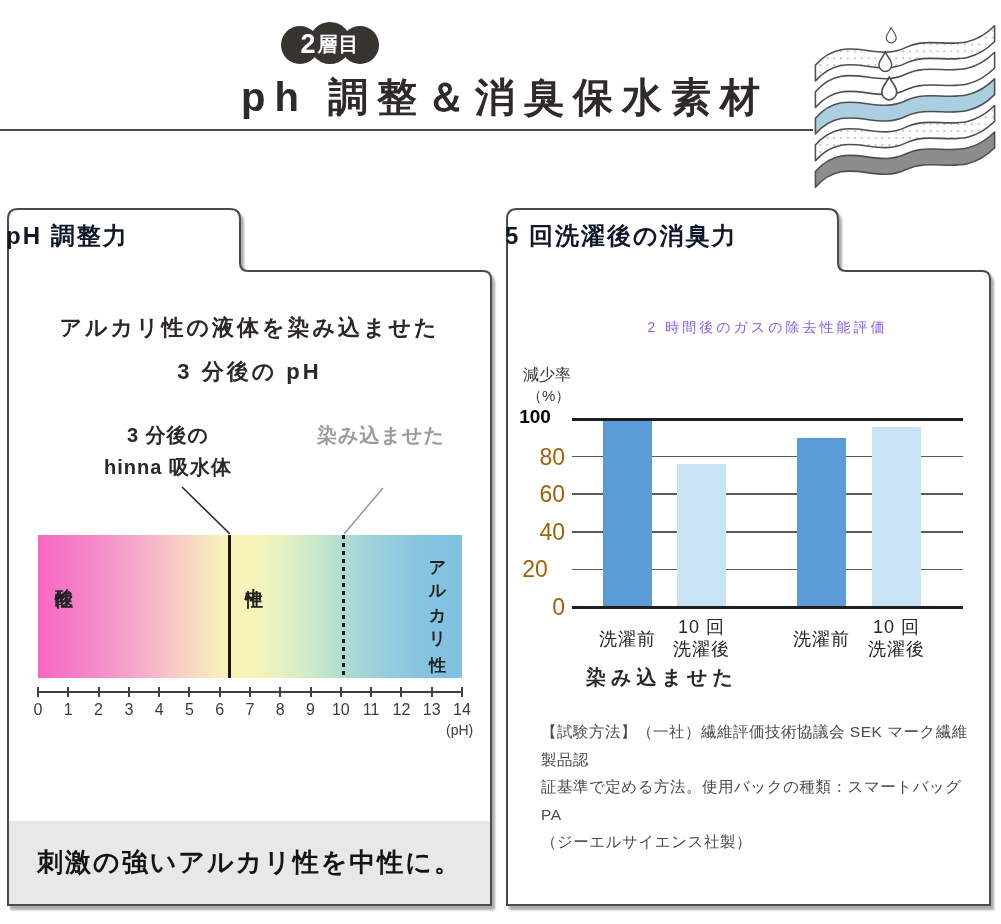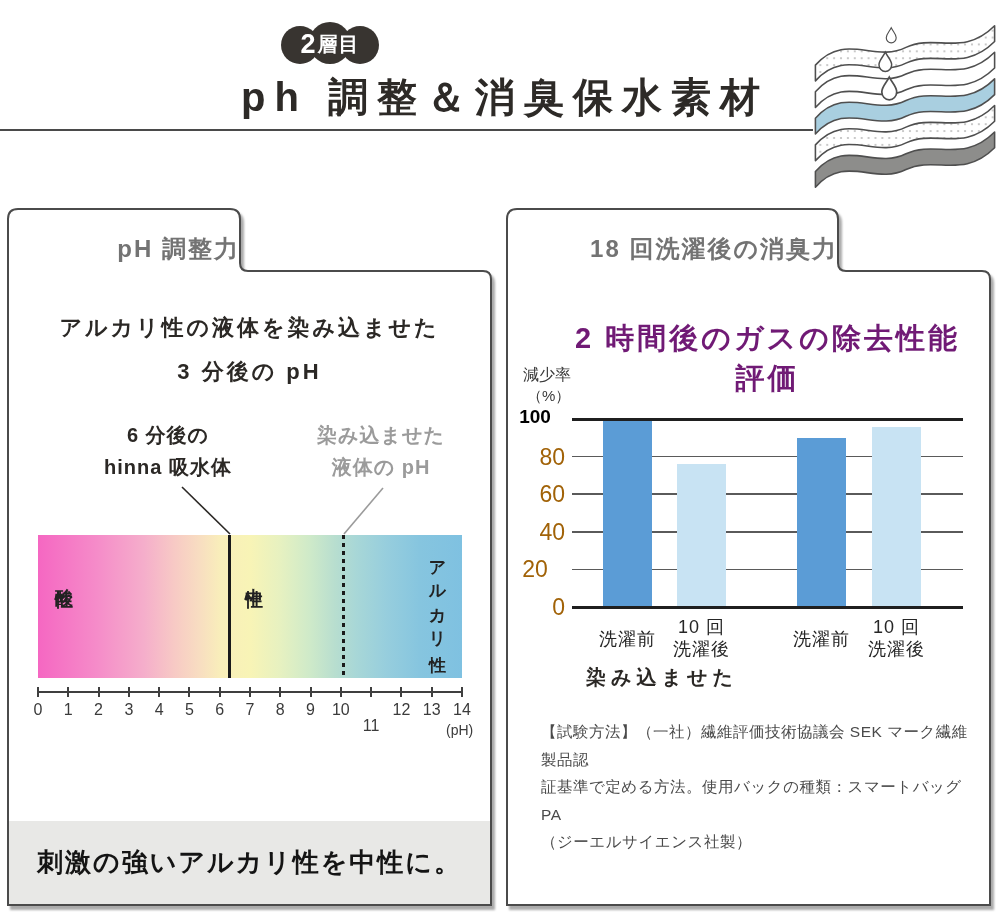--- a/index.html
+++ b/index.html
@@ -16,21 +16,21 @@
   .page-title{position:absolute;left:105px;top:70px;width:800px;margin:0;text-align:center;
     font-size:40px;font-weight:bold;letter-spacing:9px;color:#2d2a27;}
   .header-rule{position:absolute;left:0;top:129px;width:813px;border-top:2px solid #4a4a4a;}
   .fabric-illus{position:absolute;left:810px;top:8px;width:192px;height:192px;}
 
   
   .panel{position:absolute;top:205px;width:487px;height:702px;}
   .panel-left{left:6px;}
   .panel-right{left:505px;}
   .panel-outline{position:absolute;inset:0;filter:drop-shadow(3px 4px 1px rgba(0,0,0,0.33));}
-  .tab-label{position:absolute;top:28px;left:0;text-align:right;font-size:24px;font-weight:bold;letter-spacing:2px;color:#737373;}
+  .tab-label{position:absolute;top:15px;left:0;text-align:left;font-size:24px;font-weight:bold;letter-spacing:2px;color:#0f172a;}
   .panel-left .tab-label{width:234px;}
   .panel-right .tab-label{width:333px;}
   .panel-footer{position:absolute;left:3px;right:3px;bottom:3px;height:83px;background:#e8e8e6;
     display:flex;align-items:center;justify-content:center;font-size:26px;font-weight:bold;letter-spacing:2px;color:#141414;}
 
   
   .lp-sub{position:absolute;left:0;width:100%;text-align:center;font-size:22px;font-weight:bold;letter-spacing:3px;color:#2b2825;}
   .lp-sub1{top:108px;}
   .lp-sub2{top:152px;text-align:center;}
   .ann{position:absolute;text-align:center;font-weight:bold;line-height:32px;font-size:20px;letter-spacing:1px;}
@@ -46,21 +46,21 @@
   .lbl-acid{left:14px;top:38px;font-size:18px;letter-spacing:3px;}
   .lbl-neutral{left:204px;top:38px;font-size:18px;letter-spacing:3px;}
   .lbl-alkali{left:388px;top:14px;font-size:17px;letter-spacing:4px;}
   .ph-axis{position:absolute;left:32px;top:480px;width:424px;height:56px;}
   .ph-axis-line{position:absolute;left:0;right:0;top:6px;border-top:2px solid #3f3f3f;}
   .ph-tick{position:absolute;top:2px;width:2px;height:10px;background:#3f3f3f;transform:translateX(-50%);}
   .ph-num{position:absolute;top:16px;transform:translateX(-50%);font-size:16px;color:#3b3b3b;}
   .ph-unit{position:absolute;left:408px;top:37px;font-size:14px;color:#3b3b3b;}
 
   
-  .rp-sub{position:absolute;left:60px;top:114px;width:405px;text-align:center;font-size:29px;font-weight:bold;letter-spacing:3px;color:#701a75;}
+  .rp-sub{position:absolute;left:60px;top:114px;width:405px;text-align:center;font-size:14px;font-weight:normal;letter-spacing:3px;color:#8b5cf6;}
   .ylab{position:absolute;color:#3a3a3a;}
   .ylab1{left:18px;top:160px;font-size:16px;}
   .ylab2{left:22px;top:182px;font-size:15px;}
   .y-axis-labels{position:absolute;left:0;top:214px;width:60px;height:188px;}
   .ytick{position:absolute;right:0;width:100%;text-align:right;font-size:23px;color:#a16207;}
   .ytick-max{font-weight:bold;font-size:19px;color:#000;}
   .plot{position:absolute;left:67px;top:214px;width:391px;height:188px;}
   .gridline{position:absolute;left:0;width:100%;height:1.5px;background:#5a5a5a;}
   .gridline-major{height:3px;background:#1f1f1f;}
   .bar{position:absolute;bottom:0;width:49px;}
@@ -114,26 +114,25 @@
   <svg class="panel-outline" viewBox="0 0 487 702" aria-hidden="true">
     <path d="M2 14 Q2 4 12 4 H224 Q234 4 234 14 V58 Q234 66 242 66 H477 Q485 66 485 74 V700 H2 Z" fill="#ffffff" stroke="#4b4b4b" stroke-width="2"></path>
   </svg>
 
   <div class="tab-label">pH 調整力</div>
 
   <div class="lp-sub lp-sub1">アルカリ性の液体を染み込ませた</div>
   <div class="lp-sub lp-sub2">3 分後の pH</div>
 
   <div class="ann ann-black">
-    <div>6 分後の</div>
+    <div>3 分後の</div>
     <div>hinna 吸水体</div>
   </div>
   <div class="ann ann-gray">
     <div>染み込ませた</div>
-    <div>液体の pH</div>
   </div>
 
   <svg class="leaders" viewBox="0 0 487 702" aria-hidden="true">
     <line x1="176" y1="282" x2="224" y2="329" stroke="#2b2825" stroke-width="1.6"></line>
     <line x1="377" y1="283" x2="338" y2="329" stroke="#9b9b9b" stroke-width="1.6"></line>
   </svg>
 
   <div class="ph-bar">
     <div class="ph-marker-solid"></div>
     <div class="ph-marker-dotted"></div>
@@ -161,38 +160,38 @@
       <div class="ph-num" style="left: 42.8571%;">6</div>
       <div class="ph-tick" style="left: 50%;"></div>
       <div class="ph-num" style="left: 50%;">7</div>
       <div class="ph-tick" style="left: 57.1429%;"></div>
       <div class="ph-num" style="left: 57.1429%;">8</div>
       <div class="ph-tick" style="left: 64.2857%;"></div>
       <div class="ph-num" style="left: 64.2857%;">9</div>
       <div class="ph-tick" style="left: 71.4286%;"></div>
       <div class="ph-num" style="left: 71.4286%;">10</div>
       <div class="ph-tick" style="left: 78.5714%;"></div>
-      <div class="ph-num" style="left: 78.5714%; margin-top: 16px;">11</div>
+      <div class="ph-num" style="left: 78.5714%;">11</div>
       <div class="ph-tick" style="left: 85.7143%;"></div>
       <div class="ph-num" style="left: 85.7143%;">12</div>
       <div class="ph-tick" style="left: 92.8571%;"></div>
       <div class="ph-num" style="left: 92.8571%;">13</div>
       <div class="ph-tick" style="left: 100%;"></div>
       <div class="ph-num" style="left: 100%;">14</div>
     </div>
 
   <div class="panel-footer">刺激の強いアルカリ性を中性に。</div>
 </section>
 
 <section class="panel panel-right">
   <svg class="panel-outline" viewBox="0 0 487 702" aria-hidden="true">
     <path d="M2 14 Q2 4 12 4 H323 Q333 4 333 14 V58 Q333 66 341 66 H477 Q485 66 485 74 V700 H2 Z" fill="#ffffff" stroke="#4b4b4b" stroke-width="2"></path>
   </svg>
 
-  <div class="tab-label">18 回洗濯後の消臭力</div>
+  <div class="tab-label">5 回洗濯後の消臭力</div>
   <div class="rp-sub">2 時間後のガスの除去性能評価</div>
 
   <div class="ylab ylab1">減少率</div>
   <div class="ylab ylab2">（%）</div>
 
   <div class="y-axis-labels">
       <div class="ytick" style="top: 175px;">0</div>
       <div class="ytick" style="top: 137.4px; text-align: center;">20</div>
       <div class="ytick" style="top: 99.8px;">40</div>
       <div class="ytick" style="top: 62.2px;">60</div>

